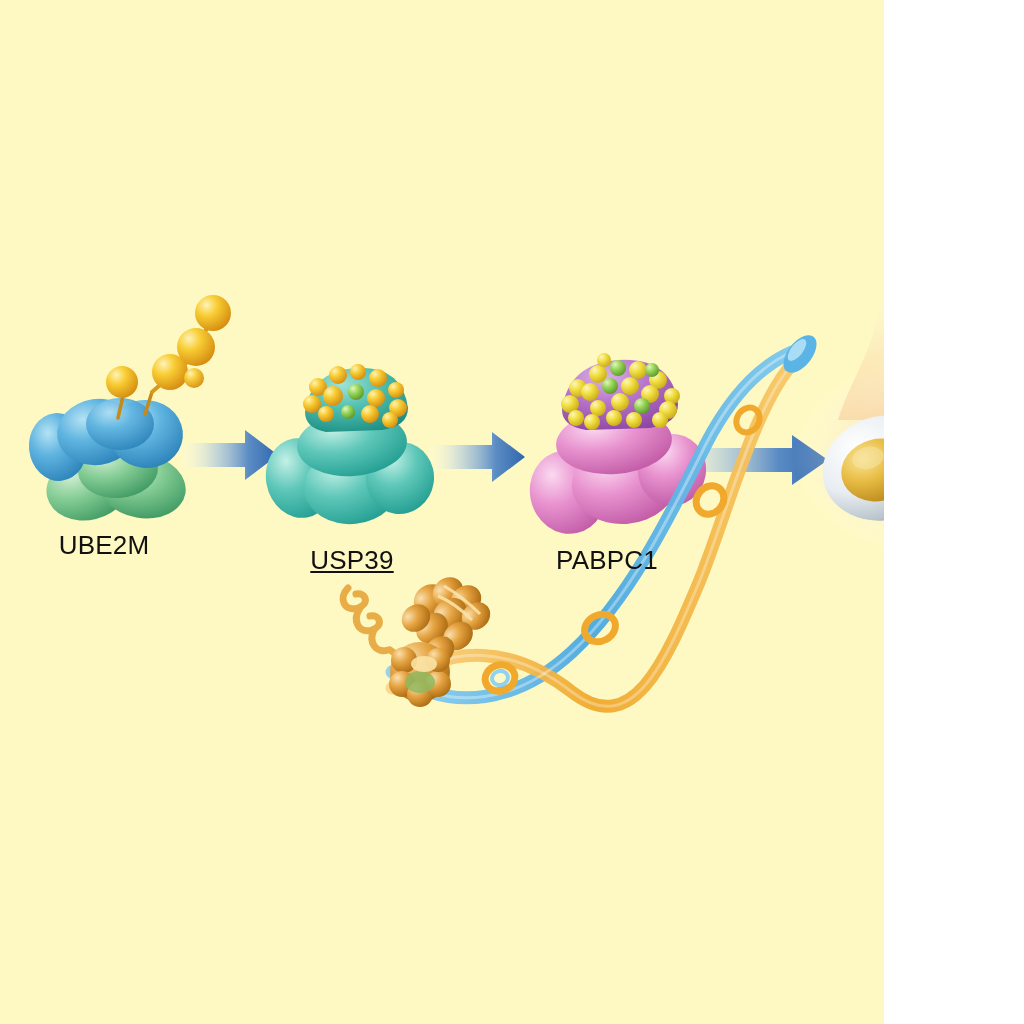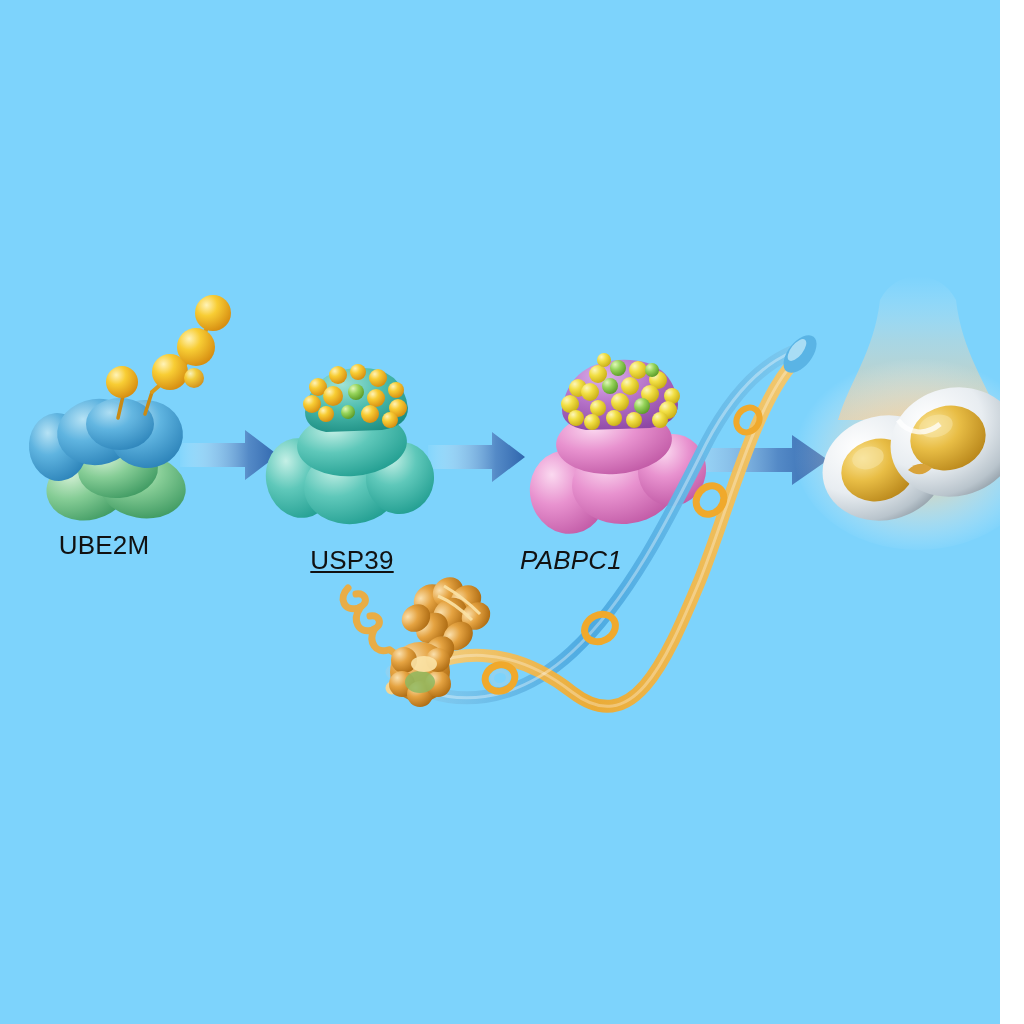--- a/index.html
+++ b/index.html
@@ -2,23 +2,23 @@
 <html><head>
 <meta charset="utf-8">
 <style>
   html, body {
     margin: 0;
     padding: 0;
     background: #ffffff;
   }
   #canvas {
     position: relative;
-    width: 1000px;
+    width: 884px;
     height: 1024px;
-    background: #7dd3fc;
+    background: #fef9c3;
     overflow: hidden;
     font-family: "Liberation Sans", sans-serif;
   }
   #figure-svg {
     position: absolute;
     left: 0;
     top: 0;
     width: 1024px;
     height: 1024px;
   }
@@ -30,21 +30,21 @@
     font-weight: 400;
     letter-spacing: 0.2px;
     white-space: nowrap;
     line-height: 1.18;
     text-align: center;
     transform: translateX(-50%);
     pointer-events: none;
   }
   #label-ube2m { left: 104px; top: 530px; }
   #label-usp39 { left: 352px; top: 545px; text-decoration: underline; }
-  #label-pabpc1 { left: 571px; top: 545px; font-style: italic; }
+  #label-pabpc1 { left: 607px; top: 545px; }
   #label-cell   { left: 918px; top: 553px; }
 </style>
 </head>
 <body>
 
 <div id="canvas">
 
   <svg id="figure-svg" viewBox="0 0 1024 1024">
     <defs>
 

